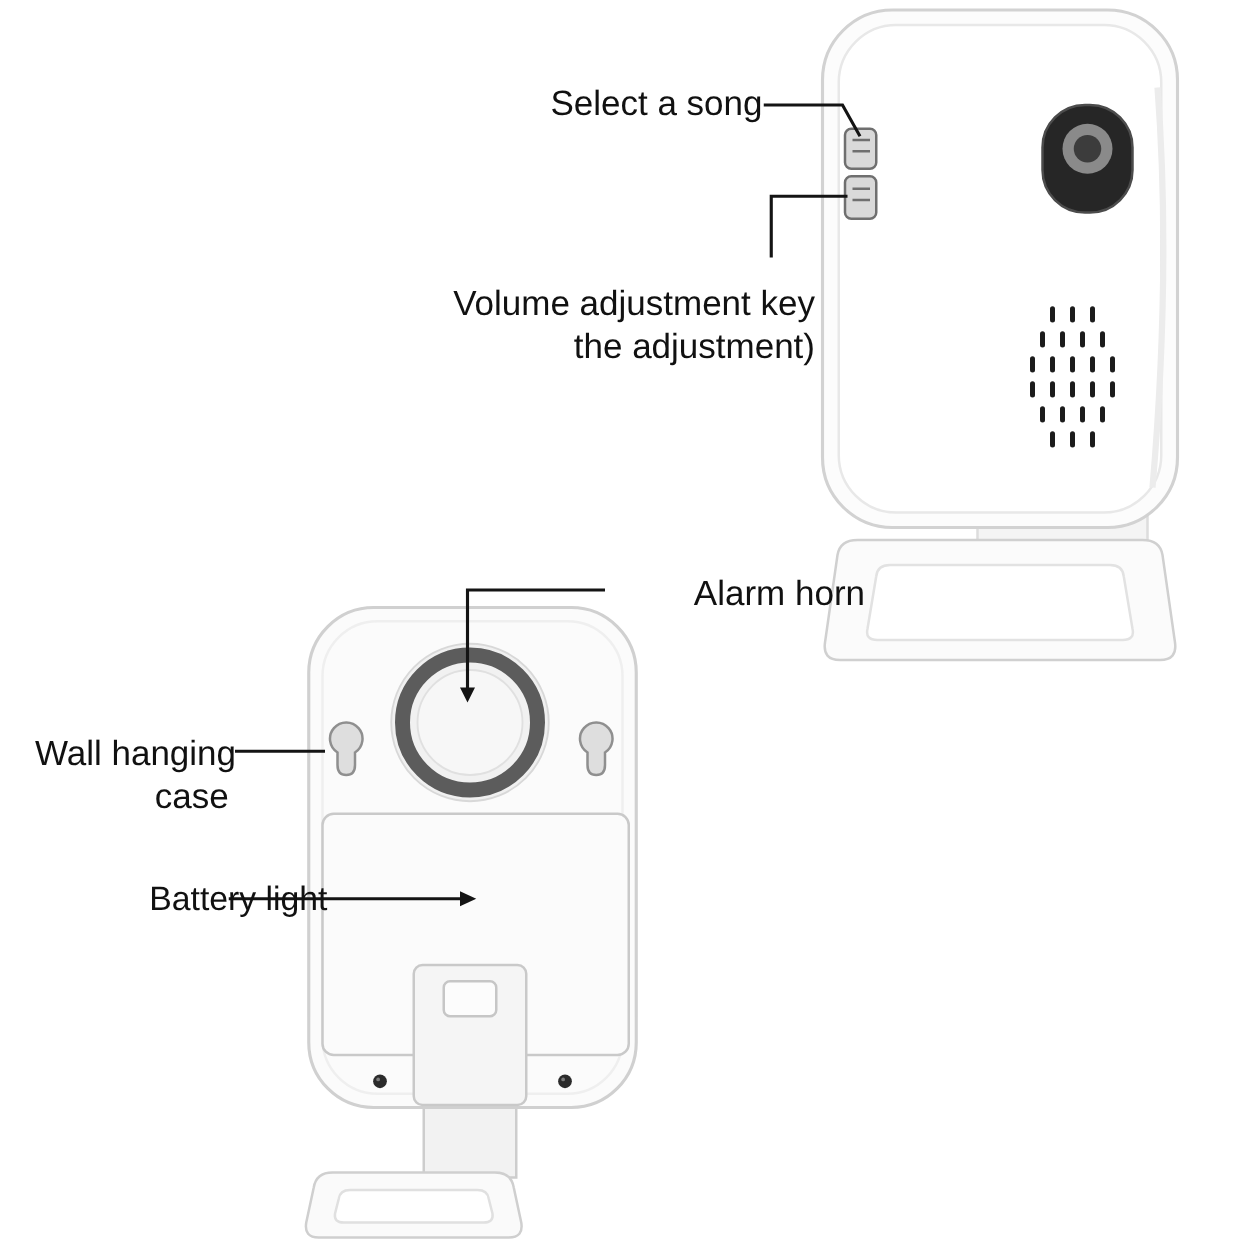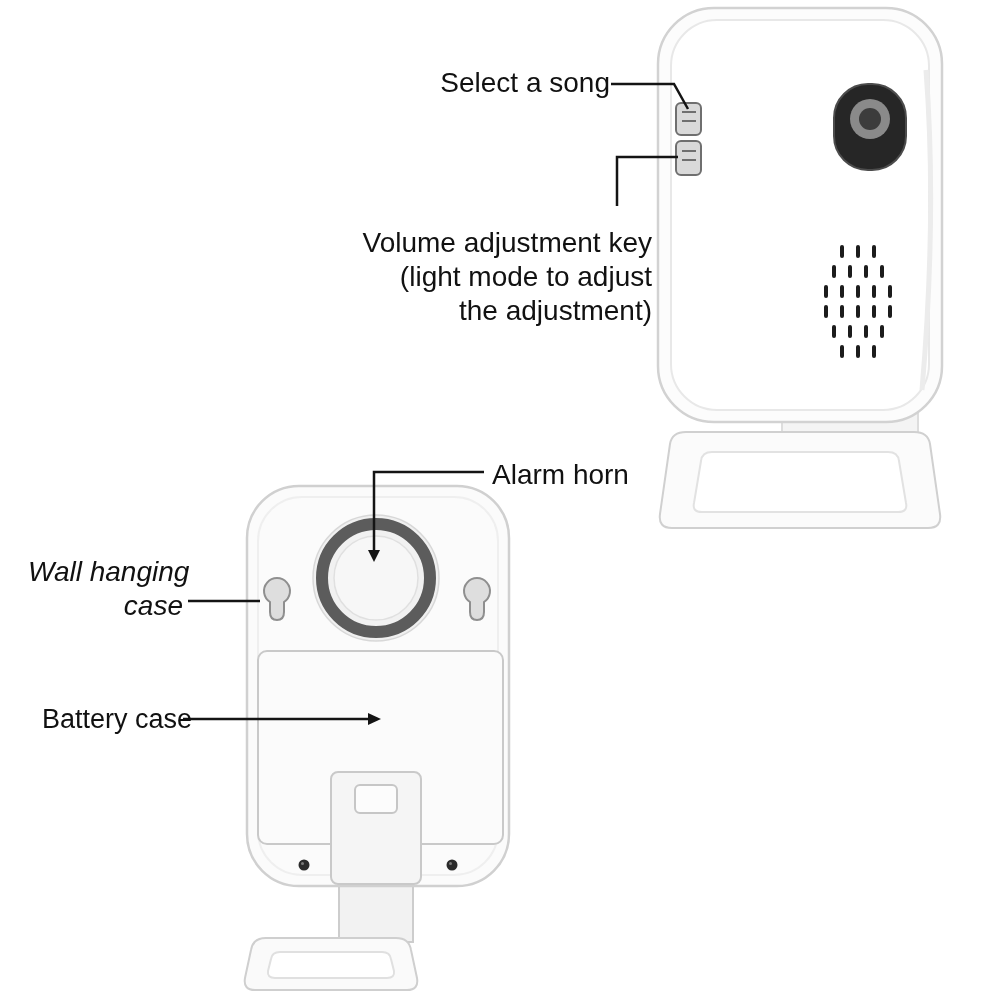--- a/index.html
+++ b/index.html
@@ -12,26 +12,27 @@
     color: #111111;
     overflow: hidden;
   }
   svg.scene { position: absolute; left: 0; top: 0; }
   .label {
     position: absolute;
     font-size: 28px;
     line-height: 34px;
     color: #111111;
     white-space: nowrap;
+    text-align: right;
   }
   .label.right { text-align: right; }
   #select-song-label { left: 400px; top: 66px;  width: 210px; }
   #volume-label      { left: 320px; top: 210px; width: 332px; margin-top: 16px; }
   #alarm-horn-label  { left: 492px; top: 458px; width: 200px; }
-  #wall-hole-label   { left: 28px;  top: 555px; width: 155px; font-style: italic; }
+  #wall-hole-label   { left: 28px;  top: 586px; width: 155px; }
   #battery-label     { left: 42px;  top: 702px; width: 220px; font-size: 27px; }
 </style>
 </head>
 <body>
 
 <div class="canvas">
 
   <svg class="scene" width="1001" height="1001" viewBox="0 0 1001 1001">
 
     <g>
@@ -132,26 +133,25 @@
       <line x1="183" y1="719" x2="370" y2="719"></line>
     </g>
     <path d="M374,562 L368,550 L380,550 Z" fill="#141414"></path>
     <path d="M381,719 L368,713 L368,725 Z" fill="#141414"></path>
   </svg>
 
   <div class="label right" id="select-song-label">Select a song</div>
 
   <div class="label right" id="volume-label">
     <div>Volume adjustment key</div>
-    <div>(light mode to adjust</div>
     <div>the adjustment)</div>
   </div>
 
   <div class="label" id="alarm-horn-label">Alarm horn</div>
 
   <div class="label right" id="wall-hole-label">
     <div>Wall hanging</div>
     <div>case</div>
   </div>
 
-  <div class="label" id="battery-label">Battery case</div>
+  <div class="label" id="battery-label">Battery light</div>
 
 </div>
 
 </body></html>

